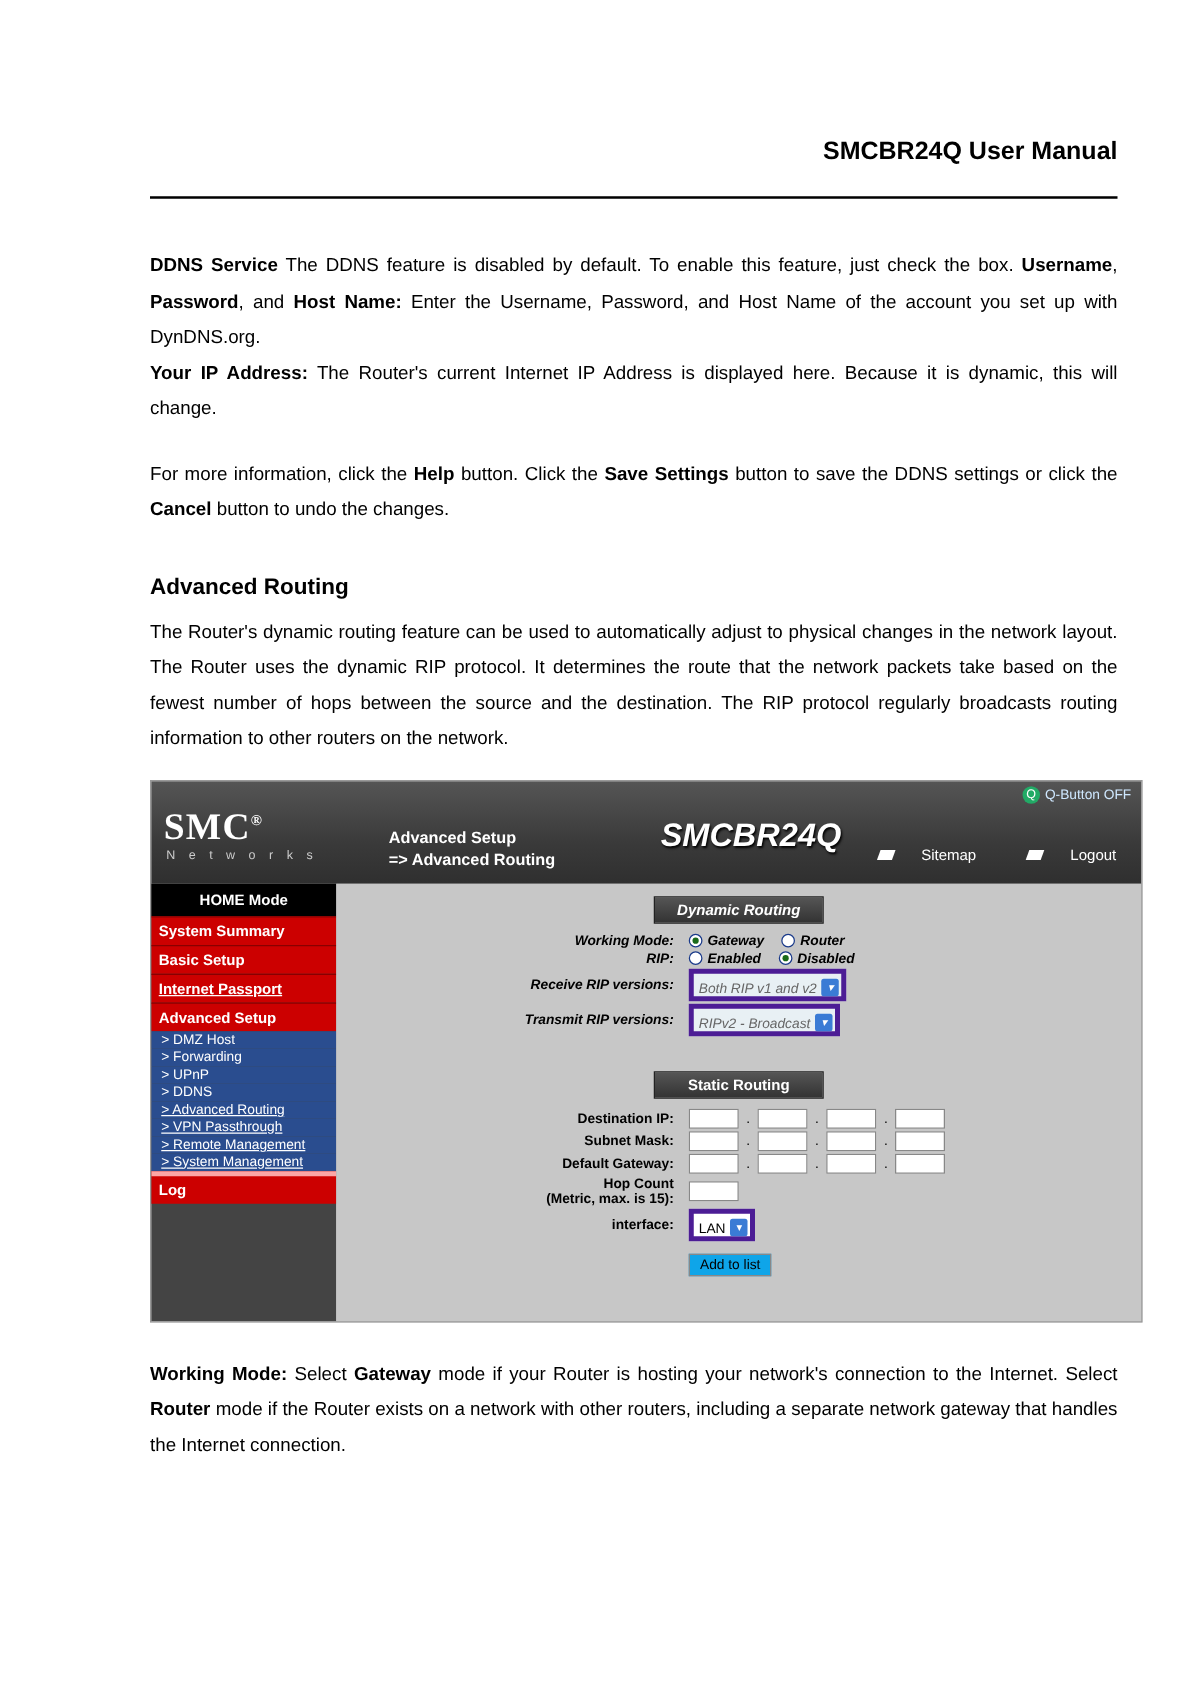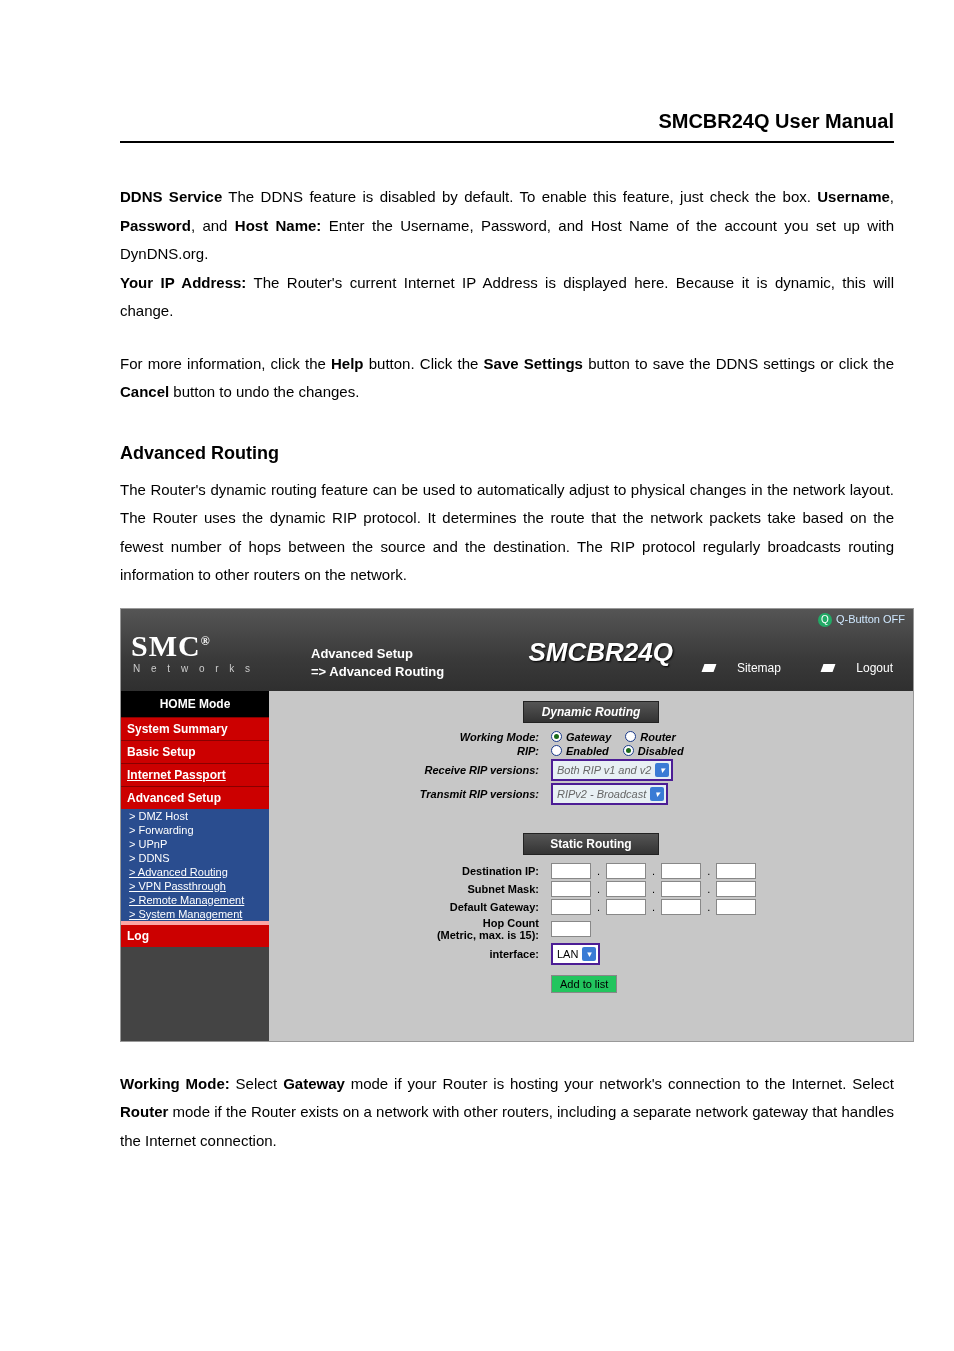--- a/index.html
+++ b/index.html
@@ -10,21 +10,21 @@
     color: #000;
     width: 954px;
   }
   .page {
     padding: 110px 60px 40px 120px;
   }
   .header {
     text-align: right;
     font-weight: bold;
     font-size: 20px;
-    padding-bottom: 8px;
+    padding-bottom: 24px;
     border-bottom: 2px solid #000;
     margin-bottom: 40px;
   }
   .doc-text {
     font-size: 15px;
     line-height: 1.9;
     text-align: justify;
   }
   .doc-heading {
     font-size: 18px;
@@ -176,38 +176,38 @@
     display:inline-block; width:11px; height:11px;
     border:1px solid #1a3a8a; border-radius:50%; position:relative;
     box-sizing:border-box;
     background:#fff;
   }
   .radio.sel::after {
     content:""; position:absolute; left:2px; top:2px;
     width:5px; height:5px; border-radius:50%; background:#1a6a1a;
   }
   .dropdown {
-    display:inline-flex; align-items:center;
-    border:2px solid #4c1d95; background:#e8f0f4;
+    display:inline-flex; align-items:flex-end;
+    border:4px solid #4c1d95; background:#e8f0f4;
     height:18px; font-size:11px; padding:0 2px 0 4px;
     color:#666;
   }
   .dropdown .dd-btn {
     width:14px; height:14px; margin-left:4px;
     background:#3a7bd5; color:#fff;
     display:flex; align-items:center; justify-content:center;
     font-size:9px; border-radius:2px;
   }
   .ip-octet {
     width:40px; height:16px; border:1px solid #888; background:#fff;
     box-sizing:border-box;
   }
   .ip-dot { margin:0 2px; }
   .btn-small {
-    border:1px solid #888; background:#22c55e;
+    border:1px solid #888; background:#0ea5e9;
     padding:2px 8px; font-size:11px; color:#000;
   }
 
   .dynamic-block { margin-top:0;font-style:italic; }
   .static-block { margin-top:28px; }
 
 </style>
 </head>
 <body>
 

